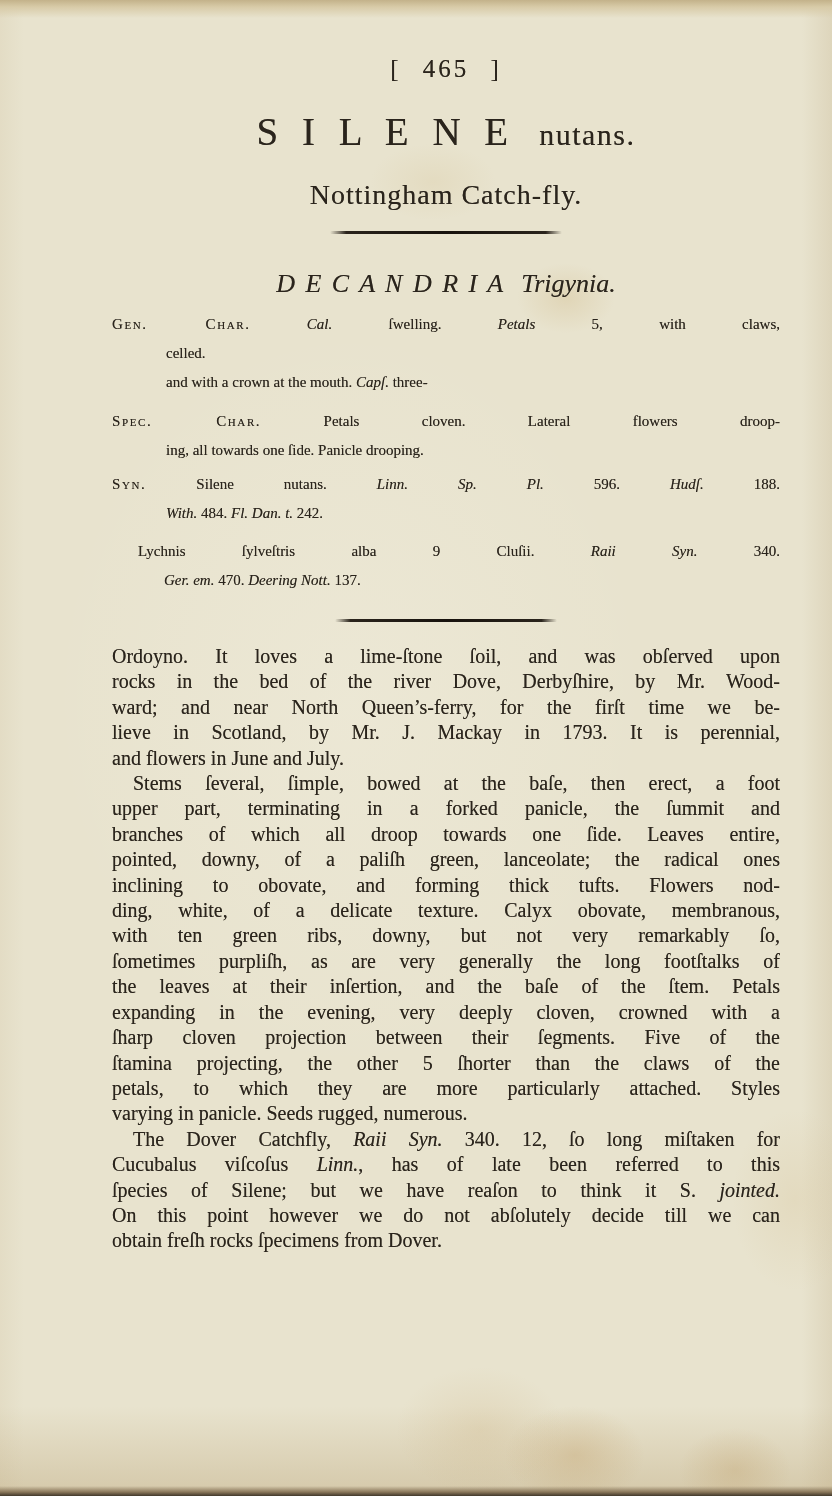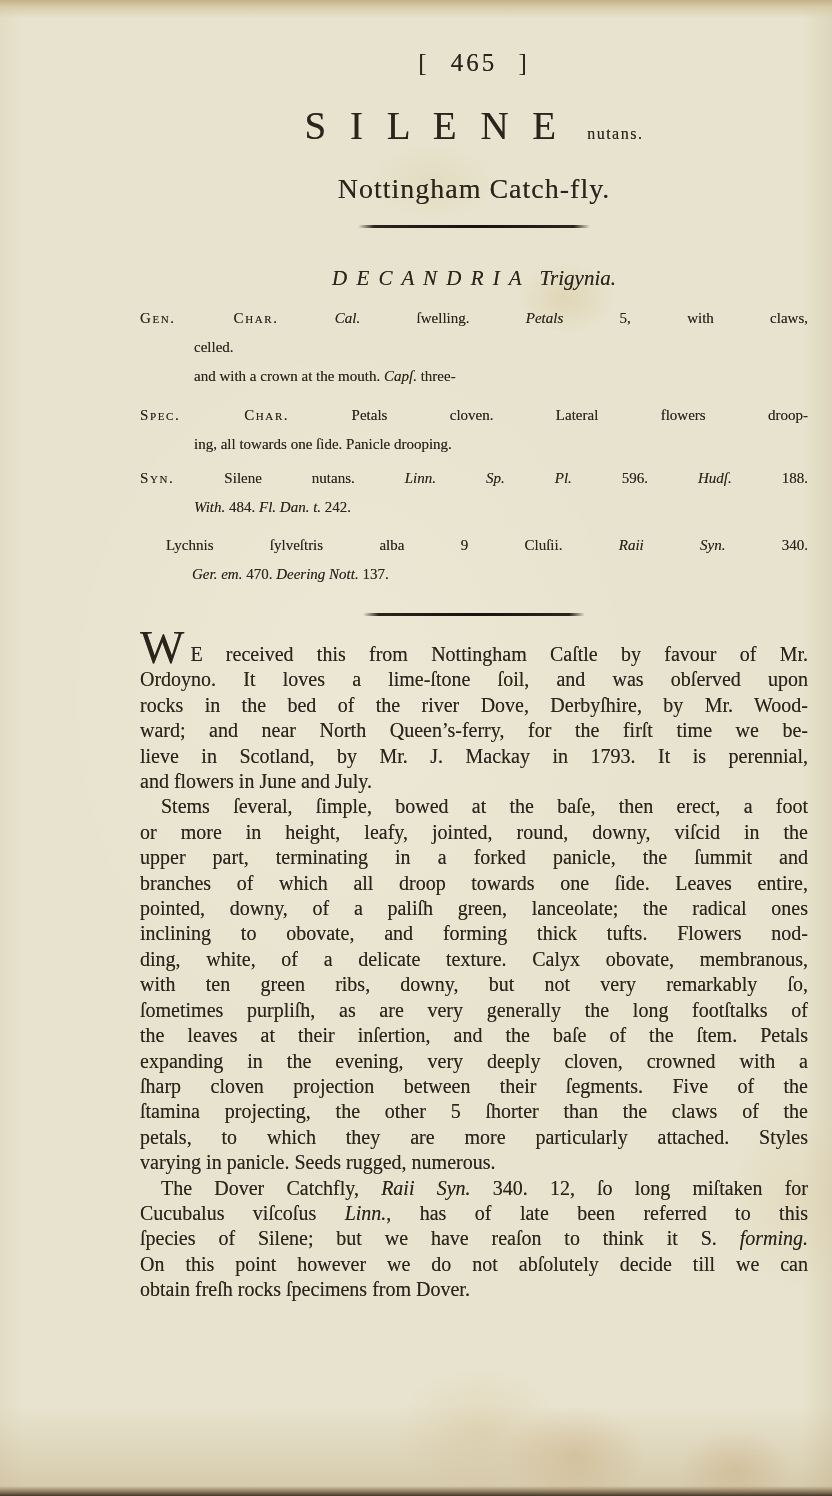--- a/index.html
+++ b/index.html
@@ -25,34 +25,33 @@
   }
   .edge-top{
     position:absolute;left:0;top:0;width:832px;height:18px;
     background:linear-gradient(180deg,#c3b28a 0,#d8cba8 7px,rgba(232,227,206,0) 18px);
   }
   .edge-bottom{
     position:absolute;left:0;bottom:0;width:832px;height:10px;
     background:linear-gradient(0deg,#41382b 0,#8a775a 4px,rgba(232,227,206,0) 10px);
   }
   .content{
-    position:absolute;left:112px;top:8px;width:668px;
+    position:absolute;left:112px;top:14px;width:668px;
     text-shadow:0 0 .6px rgba(42,36,28,.55);
-    margin-left:28px;
   }
   .pagenum{margin-top:40px;text-align:center;font-size:25px;line-height:30px;letter-spacing:3px;word-spacing:12px;}
   .title{margin-top:29px;text-align:center;line-height:37px;}
   .genus{font-size:39px;letter-spacing:7px;}
-  .species{font-size:16px;margin-left:24px;letter-spacing:1.5px;}
+  .species{font-size:30px;margin-left:24px;letter-spacing:1.5px;}
   .common{margin-top:19px;text-align:center;font-size:28px;line-height:35px;letter-spacing:1px;}
   .rule{height:3px;margin-left:auto;margin-right:auto;border-radius:2px;
     background:linear-gradient(90deg,rgba(42,36,28,0),#2a241c 7%,#17120d 50%,#2a241c 93%,rgba(42,36,28,0));}
   .rule1{width:232px;margin-top:19px;}
   .rule2{width:222px;margin-top:24px;}
-  .classif{margin-top:36px;text-align:center;font-style:italic;font-size:21px;line-height:28px;}
+  .classif{margin-top:36px;text-align:center;font-style:italic;font-size:26px;line-height:28px;}
   .cls{letter-spacing:2px;margin-right:16px;}
   .entry{font-size:15px;line-height:29px;}
   .e1{margin-top:12px;}
   .e2{margin-top:10px;}
   .e3{margin-top:5px;}
   .e4{margin-top:9px;}
   .line{text-align:justify;text-align-last:justify;}
   .entry .line:last-child,.para .line:last-child{text-align-last:left;}
   .entry .line+.line{padding-left:54px;}
   .e4 .line:first-child{padding-left:26px;}
@@ -99,47 +98,45 @@
         <div class="line"><span class="it">With.</span><span class=""> 484.  </span><span class="it">Fl. Dan. t.</span><span class=""> 242.</span></div>
       </div>
     <div class="entry e4">
         <div class="line"><span class="">Lychnis ſylveſtris alba 9 Cluſii.  </span><span class="it">Raii Syn.</span><span class=""> 340.</span></div>
         <div class="line"><span class="it">Ger. em.</span><span class=""> 470.  </span><span class="it">Deering Nott.</span><span class=""> 137.</span></div>
       </div>
 
     <div class="rule rule2"></div>
 
     <div class="para p1">
-        <div class="line"><span class="dropcap">W</span><span class="">E received this from Nottingham Caſtle by favour of Mr.</span></div>
         <div class="line"><span class="">Ordoyno.  It loves a lime-ſtone ſoil, and was obſerved upon</span></div>
         <div class="line"><span class="">rocks in the bed of the river Dove, Derbyſhire, by Mr. Wood-</span></div>
         <div class="line"><span class="">ward; and near North Queen’s-ferry, for the firſt time we be-</span></div>
         <div class="line"><span class="">lieve in Scotland, by Mr. J. Mackay in 1793.  It is perennial,</span></div>
         <div class="line"><span class="">and flowers in June and July.</span></div>
       </div>
     <div class="para p2 ind">
         <div class="line"><span class="">Stems ſeveral, ſimple, bowed at the baſe, then erect, a foot</span></div>
-        <div class="line"><span class="">or more in height, leafy, jointed, round, downy, viſcid in the</span></div>
         <div class="line"><span class="">upper part, terminating in a forked panicle, the ſummit and</span></div>
         <div class="line"><span class="">branches of which all droop towards one ſide.  Leaves entire,</span></div>
         <div class="line"><span class="">pointed, downy, of a paliſh green, lanceolate; the radical ones</span></div>
         <div class="line"><span class="">inclining to obovate, and forming thick tufts.  Flowers nod-</span></div>
         <div class="line"><span class="">ding, white, of a delicate texture.  Calyx obovate, membranous,</span></div>
         <div class="line"><span class="">with ten green ribs, downy, but not very remarkably ſo,</span></div>
         <div class="line"><span class="">ſometimes purpliſh, as are very generally the long footſtalks of</span></div>
         <div class="line"><span class="">the leaves at their inſertion, and the baſe of the ſtem.  Petals</span></div>
         <div class="line"><span class="">expanding in the evening, very deeply cloven, crowned with a</span></div>
         <div class="line"><span class="">ſharp cloven projection between their ſegments.  Five of the</span></div>
         <div class="line"><span class="">ſtamina projecting, the other 5 ſhorter than the claws of the</span></div>
         <div class="line"><span class="">petals, to which they are more particularly attached.  Styles</span></div>
         <div class="line"><span class="">varying in panicle.  Seeds rugged, numerous.</span></div>
       </div>
     <div class="para p3 ind">
         <div class="line"><span class="">The Dover Catchfly, </span><span class="it">Raii Syn.</span><span class=""> 340. 12, ſo long miſtaken for</span></div>
         <div class="line"><span class="">Cucubalus viſcoſus </span><span class="it">Linn.</span><span class="">, has of late been referred to this</span></div>
-        <div class="line"><span class="">ſpecies of Silene; but we have reaſon to think it S. </span><span class="it">forming.</span></div>
+        <div class="line"><span class="">ſpecies of Silene; but we have reaſon to think it S. </span><span class="it">jointed.</span></div>
         <div class="line"><span class="">On this point however we do not abſolutely decide till we can</span></div>
         <div class="line"><span class="">obtain freſh rocks ſpecimens from Dover.</span></div>
       </div>
   </div>
 
   <div class="edge-bottom"></div>
 </div>
 
 </body></html>

